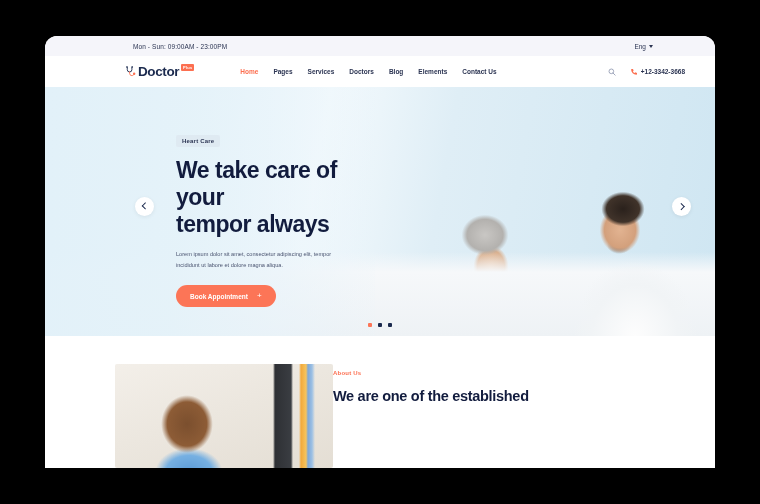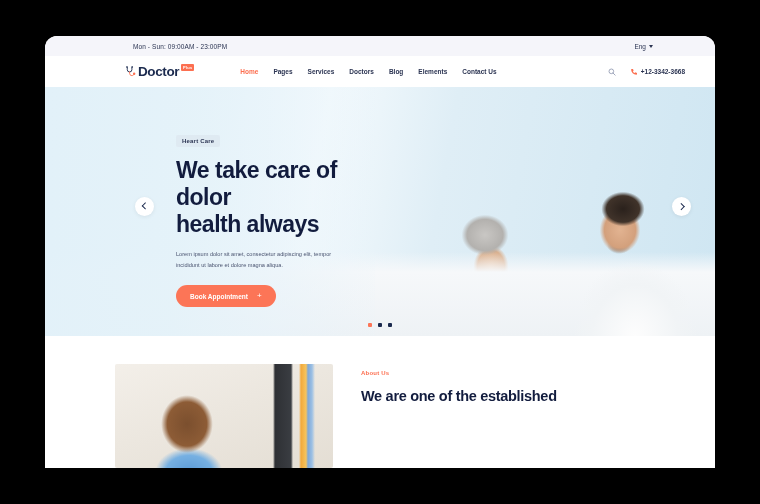--- a/index.html
+++ b/index.html
@@ -248,21 +248,20 @@
   }
   .dot { width: 4px; height: 4px; border-radius: 1px; background: #1b2a4e; cursor: pointer; }
   .dot.active { background: #fc7557; }
 
   
   #about {
     background: #ffffff;
     height: 132px;
     display: flex;
     padding: 28px 38px 0 70px;
-    gap: 28px;
   }
   #about-image {
     width: 218px;
     height: 104px;
     flex: 0 0 auto;
     border-radius: 2px;
     position: relative;
     overflow: hidden;
     background:
       
@@ -346,22 +345,22 @@
     </div>
   </div>
 
   <div id="hero">
     <div id="hero-photo"></div>
     <div id="hero-gradient-left"></div>
 
     <div id="hero-content">
       <div id="hero-badge">Heart Care</div>
       <h1 id="hero-title">
-        <span>We take care of dolor</span><br>
-        <span>health always</span>
+        <span>We take care of your</span><br>
+        <span>tempor always</span>
       </h1>
       <p id="hero-desc">Lorem ipsum dolor sit amet, consectetur adipiscing elit, tempor incididunt ut labore et dolore magna aliqua.</p>
       <button id="book-btn">
         <span>Book Appointment</span>
         <span class="plus">+</span>
       </button>
     </div>
 
     <div class="carousel-arrow" id="arrow-prev">
       <span class="chev left"></span>

